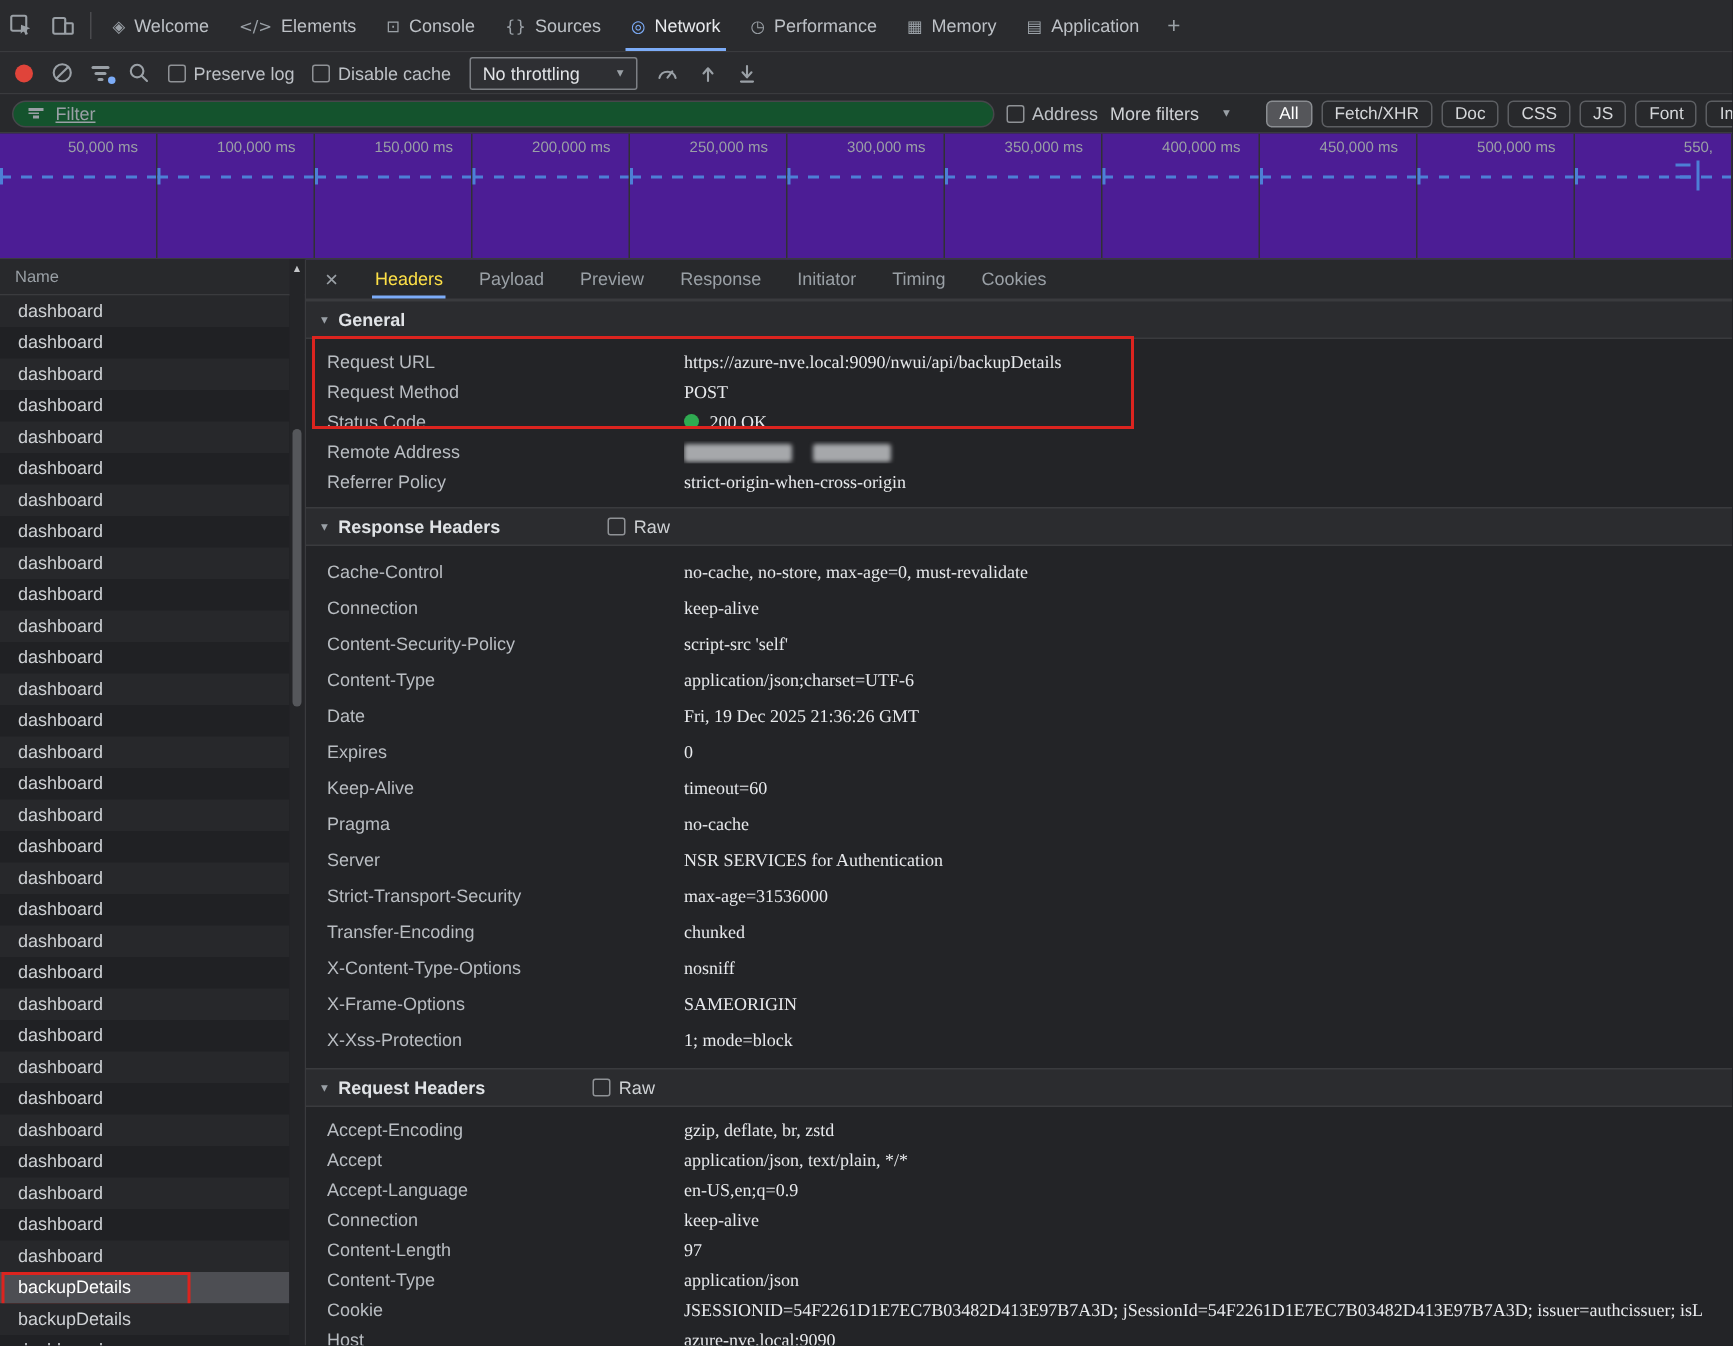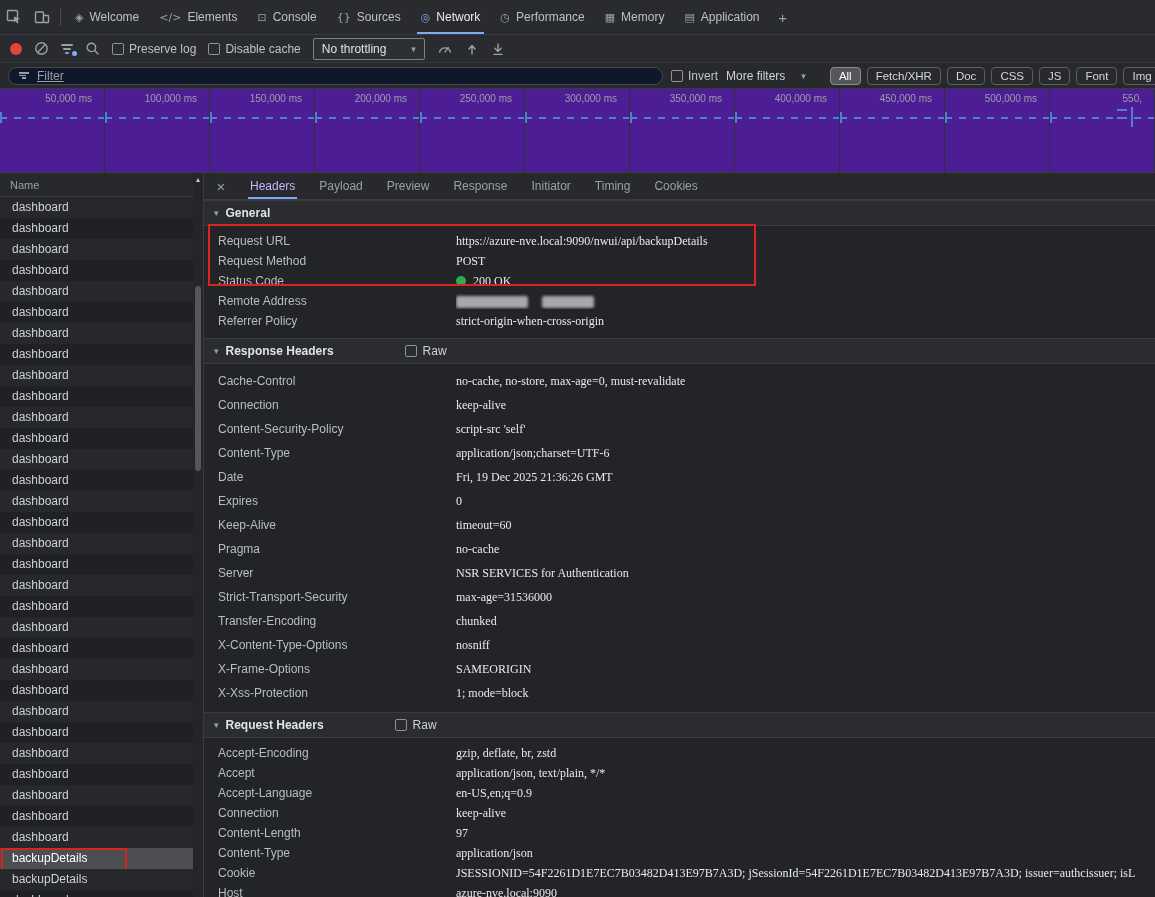--- a/index.html
+++ b/index.html
@@ -32,21 +32,21 @@
   .funnel i:nth-child(1){width:12px} .funnel i:nth-child(2){width:8px} .funnel i:nth-child(3){width:4px}
   .funnel::after { content:""; position:absolute; right:-4px; bottom:-2px; width:5px; height:5px; border-radius:50%; background:#7cacf8; }
   .check-group { display:flex; align-items:center; gap:5px; }
   .checkbox { width:12px; height:12px; border:1px solid #8f9296; border-radius:2px; background:transparent; flex:0 0 12px; }
   .select { display:flex; align-items:center; justify-content:space-between; gap:14px; min-width:112px;
             border:1px solid #7d8085; background:#2e2f33; color:#e1e3e6; padding:3px 8px; border-radius:2px; }
   .caret { font-size:9px; color:#9aa0a6; }
 
   
   .filterbar { flex:0 0 26px; display:flex; align-items:center; gap:8px; padding:0 8px; background:#28292c; border-bottom:1px solid #3a3b3e; overflow:hidden; white-space:nowrap; }
-  .filter-pill { flex:0 0 655px; height:18px; display:flex; align-items:center; gap:8px; background:#0f172a;
+  .filter-pill { flex:0 0 655px; height:18px; display:flex; align-items:center; gap:8px; background:#14532d;
                  border:1px solid #46474b; border-radius:10px; padding:0 10px; color:#9aa0a6;text-decoration:underline; }
   .pill-funnel { display:inline-flex; flex-direction:column; gap:1px; }
   .pill-funnel i { display:block; height:1.5px; background:#9aa0a6; }
   .pill-funnel i:nth-child(1){width:10px} .pill-funnel i:nth-child(2){width:7px} .pill-funnel i:nth-child(3){width:4px; margin-left:3px}
   .morefilters { display:flex; align-items:center; gap:16px; color:#cfd2d5; }
   .chips { display:flex; align-items:center; gap:6px; }
   .chip { border:1px solid #5c5e62; border-radius:4px; padding:2px 8px; font-size:11.5px; color:#d5d7da; }
   .chip.active { background:#55565a; border-color:#8a8d91; color:#ffffff; }
 
   
@@ -75,21 +75,21 @@
   .row.annotated::after { content:""; position:absolute; left:1px; top:0; width:122px; height:19px; border:2px solid #dc241f; pointer-events:none; }
   .scrollbar { position:absolute; right:0; top:0; bottom:0; width:10px; background:#242528; }
   .scroll-arrow { height:12px; text-align:center; line-height:13px; font-size:7px; color:#c3c5c8; }
   .scroll-thumb { position:absolute; left:2px; top:113px; width:6px; height:185px; background:#55575b; border-radius:3px; }
 
   
   .right-panel { flex:1; display:flex; flex-direction:column; min-width:0; background:#232427; }
   .dtabs { flex:0 0 27px; display:flex; align-items:stretch; background:#28292c; border-bottom:1px solid #3a3b3e; color:#9aa0a6; }
   .dclose { width:34px; display:flex; align-items:center; justify-content:center; font-size:15px; color:#9aa0a6; }
   .dtab { display:flex; align-items:center; padding:0 12px; position:relative; }
-  .dtab.active { color:#c4b5fd; }
+  .dtab.active { color:#fde047; }
   .dtab.active::after { content:""; position:absolute; left:10px; right:10px; bottom:0; height:2px; background:#7cacf8; }
 
   .dcontent { flex:1; overflow:hidden; }
   .section { position:relative; }
   .section-header { height:26px; display:flex; align-items:center; gap:7px; padding:0 10px; background:#2b2c2f;
                     border-top:1px solid #3a3b3e; border-bottom:1px solid #3a3b3e; }
   .tri { font-size:9px; color:#9aa0a6; }
   .section-title { font-weight:700; font-size:12px; color:#e0e3e6; }
   .raw { display:flex; align-items:center; gap:6px; margin-left:64px; color:#cfd2d5; }
   .section-body { padding:5px 0 7px; }
@@ -224,21 +224,21 @@
     <div class="filter-pill">
       <span class="pill-funnel">
           <i></i>
           <i></i>
           <i></i>
         </span>
       <span>Filter</span>
     </div>
     <div class="check-group">
       <span class="checkbox"></span>
-      <span>Invert</span>
+      <span>Address</span>
     </div>
     <div class="morefilters">
       <span>More filters</span>
       <span class="caret">▾</span>
     </div>
     <div class="vsep"></div>
     <div class="chips">
 
         <span class="chip active">All</span>
 

